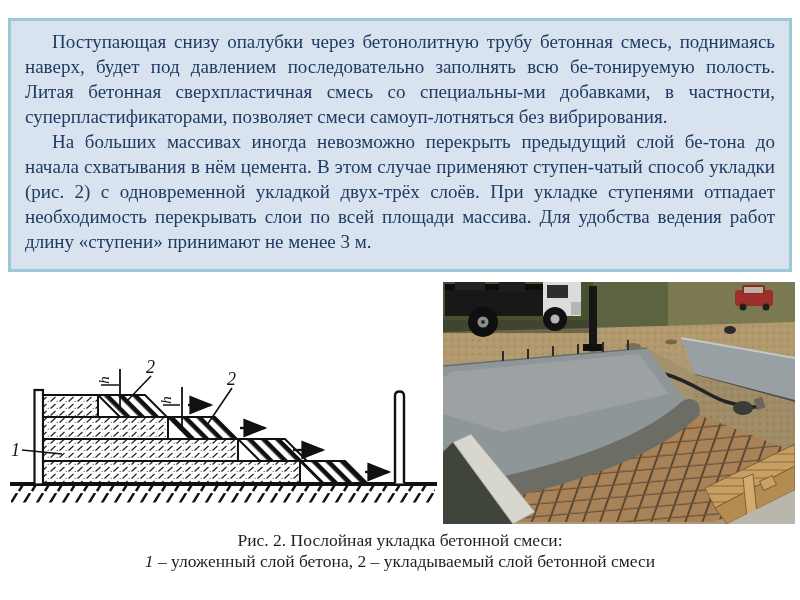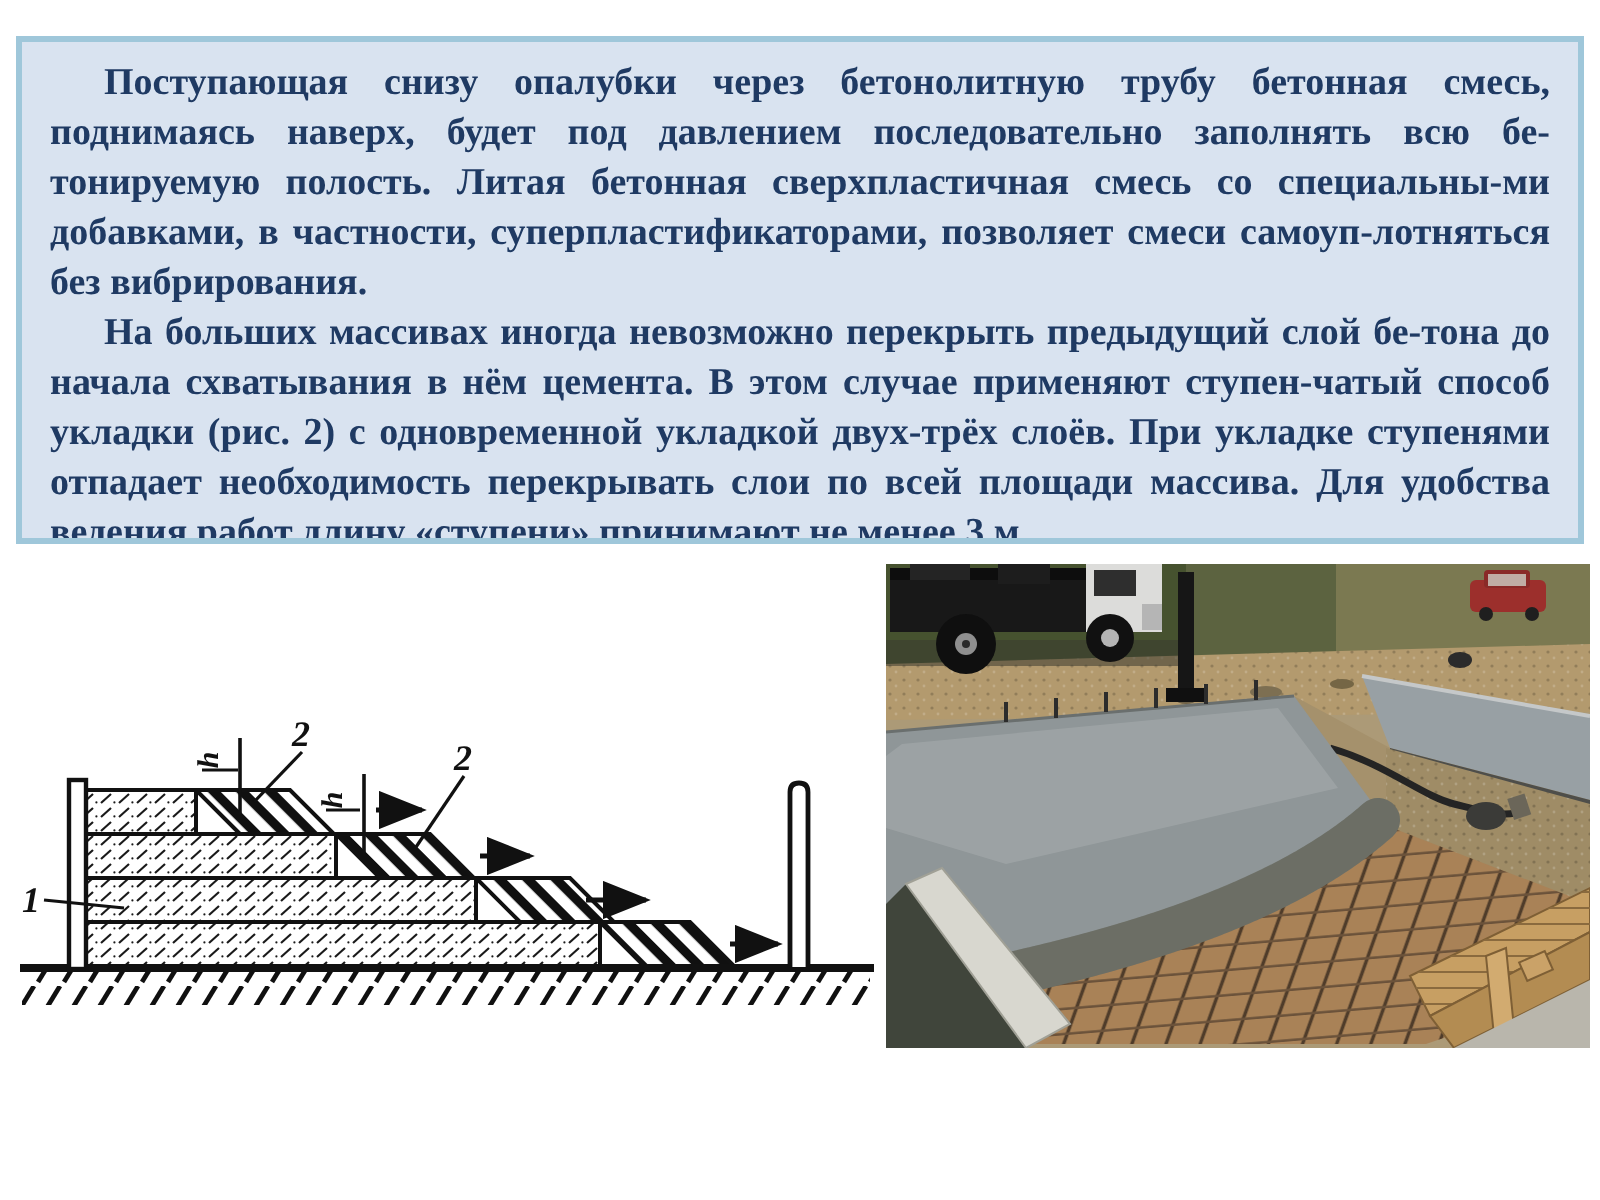--- a/index.html
+++ b/index.html
@@ -1,18 +1,18 @@
 <!DOCTYPE html>
 <html lang="ru" style="--page_bg: #ffffff; --box_bg: #d9e3f0; --box_border: #9fc7da; --box_text: #1f3a63; --caption_text: #1f1f1f; --diagram_ink: #111111;"><head>
 <meta charset="utf-8">
 <style>
   html,body{margin:0;padding:0;background:#fff;}
   .page{position:relative;width:800px;height:600px;overflow:hidden;
         background:var(--page_bg,#ffffff);
-        font-family:"Liberation Serif","DejaVu Serif",serif;font-weight:bold;}
+        font-family:"Liberation Serif","DejaVu Serif",serif;}
   .info-box{position:absolute;left:8px;top:18px;width:784px;height:254px;
         box-sizing:border-box;
         background:var(--box_bg,#d9e3f0);
         border:3px solid var(--box_border,#9fc7da);
         padding:8px 14px 6px 14px;
         color:var(--box_text,#1f3a63);
         font-size:19px;line-height:25px;text-align:justify;overflow:hidden;}
   .info-box p{margin:0;text-indent:27px;}
   .diagram-wrap{position:absolute;left:5px;top:333px;width:435px;height:185px;}
   .photo-wrap{position:absolute;left:443px;top:282px;width:352px;height:242px;}
@@ -204,15 +204,17 @@
       </g>
 
       <g>
         <polygon points="0,170 10,160 70,242 0,242" fill="#40453b"></polygon>
         <polygon points="10,160 28,152 92,230 70,242" fill="#d8d7cf" stroke="#a0a096" stroke-width="1"></polygon>
       </g>
     </svg>
   </div>
 
   <div class="caption">
+    <div><span>Рис. 2. Послойная укладка бетонной смеси:</span></div>
+    <div><i>1</i><span> – уложенный слой бетона, </span><span>2</span><span> – укладываемый слой бетонной смеси</span></div>
   </div>
 
 </div>
 
 </body></html>

